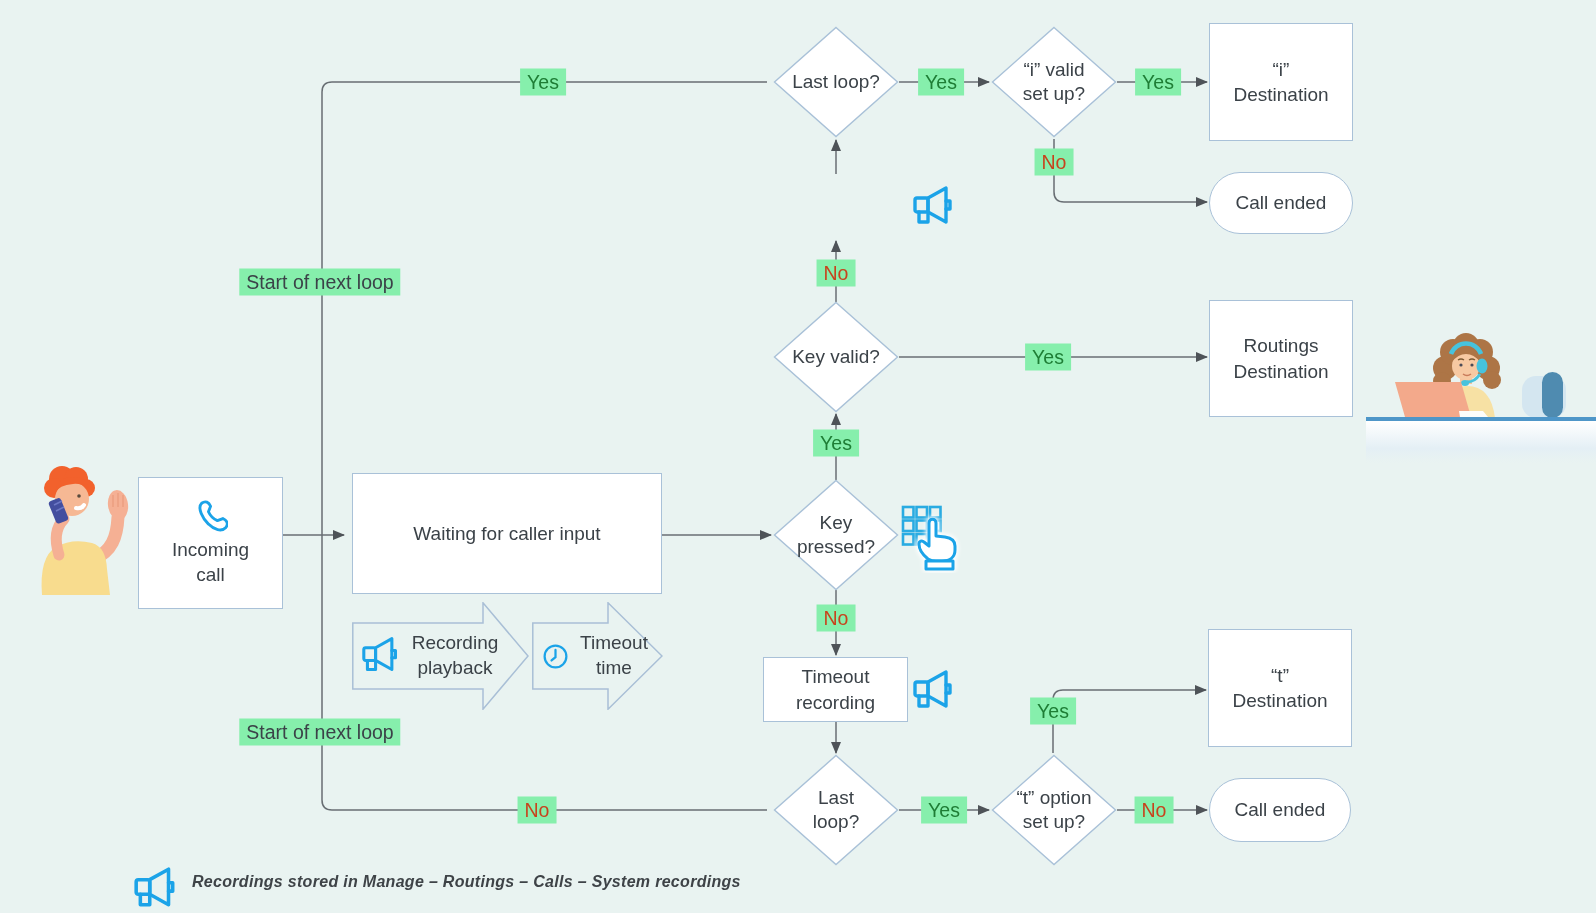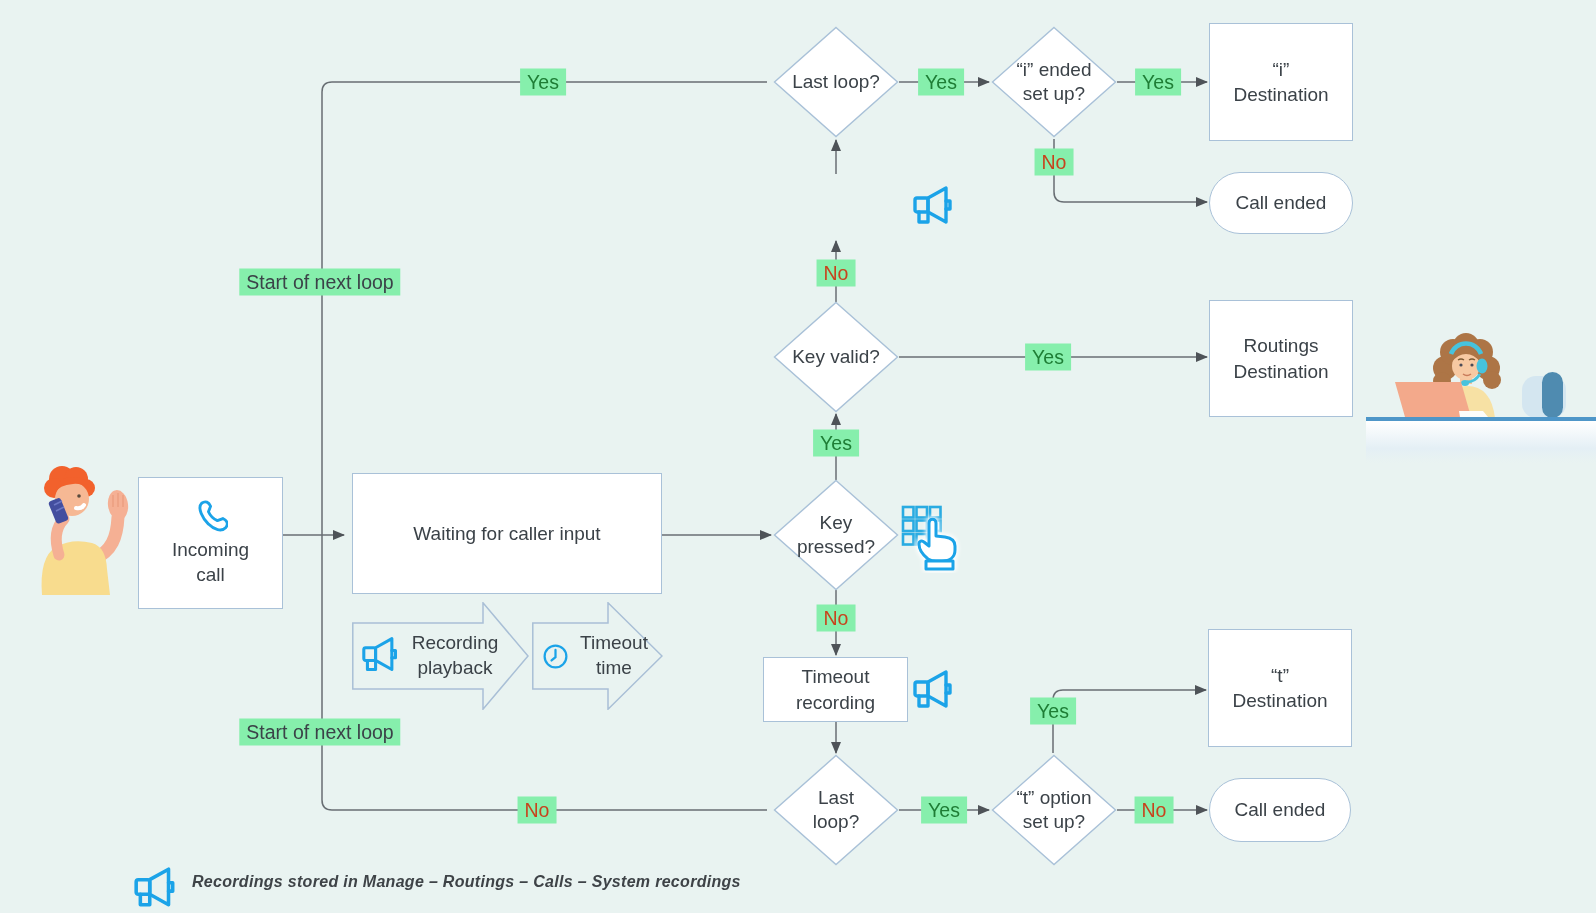--- a/index.html
+++ b/index.html
@@ -186,21 +186,21 @@
     <svg viewBox="0 0 126 112">
         <polygon points="63,1.5 124.5,56 63,110.5 1.5,56" fill="#fff" stroke="#a9c1d8" stroke-width="1.4"></polygon>
       </svg>
     <span class="lbl">Last loop?</span>
   </div>
 
   <div class="diamond" style="left:991px;top:26px;width:126px;height:112px">
     <svg viewBox="0 0 126 112">
         <polygon points="63,1.5 124.5,56 63,110.5 1.5,56" fill="#fff" stroke="#a9c1d8" stroke-width="1.4"></polygon>
       </svg>
-    <span class="lbl">“i” ended
+    <span class="lbl">“i” valid
 set up?</span>
   </div>
 
   <div class="diamond" style="left:773px;top:301px;width:126px;height:112px">
     <svg viewBox="0 0 126 112">
         <polygon points="63,1.5 124.5,56 63,110.5 1.5,56" fill="#fff" stroke="#a9c1d8" stroke-width="1.4"></polygon>
       </svg>
     <span class="lbl">Key valid?</span>
   </div>
 

